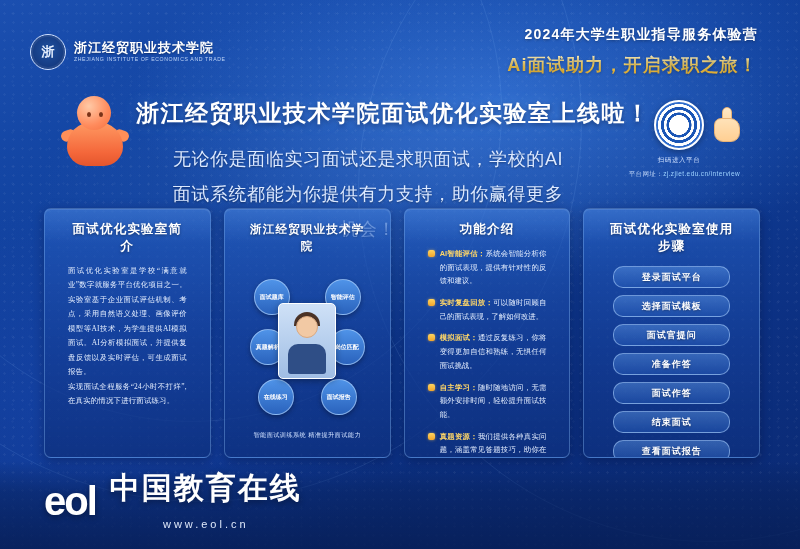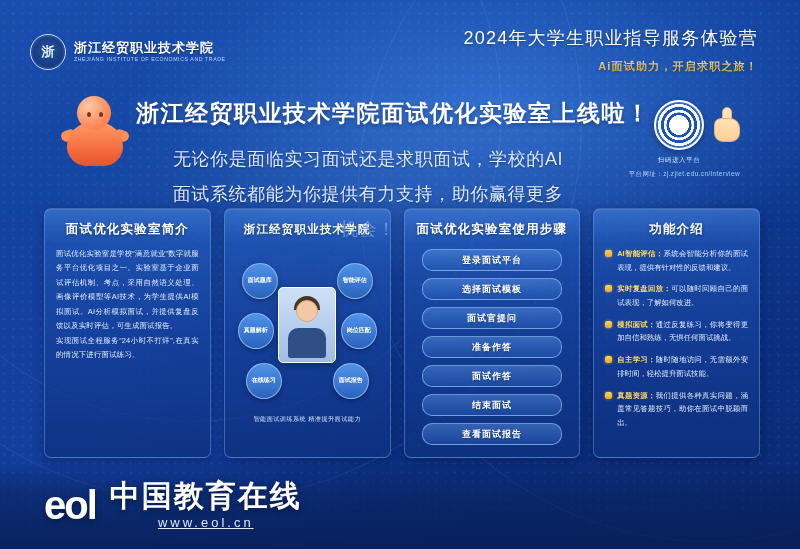--- a/index.html
+++ b/index.html
@@ -66,26 +66,26 @@
     text-shadow:0 1px 2px rgba(0,0,0,.35);
   }
   .logo-en {
     color:#bcd2f5; font-size:5.2px; letter-spacing:.6px; margin-top:2px;
   }
 
   .header-right {
     position:absolute; right:42px; top:26px; text-align:right;
   }
   .hr-line1 {
-    color:#ffffff; font-size:18px; font-weight:normal; letter-spacing:1.2px;
+    color:#ffffff; font-size:14px; font-weight:bold; letter-spacing:1.2px;
     text-shadow:0 1px 3px rgba(0,0,0,.35);
   }
   .hr-line2 {
     margin-top:9px;
-    font-size:11px; font-weight:bold; letter-spacing:1.2px;
+    font-size:18px; font-weight:bold; letter-spacing:1.2px;
     color:#ffe68a;
     background:linear-gradient(180deg,#fff3c4 10%, #ffd24d 60%, #f7b52c 100%);
     -webkit-background-clip:text; background-clip:text; color:transparent;
     text-shadow:0 1px 3px rgba(0,0,0,.25);
   }
 
   
   .mascot {
     position:absolute; left:63px; top:96px; width:64px; height:70px;
   }
@@ -166,21 +166,21 @@
     position:absolute; left:44px; top:208px;
     width:716px; height:250px;
     display:flex; gap:13px;
   }
   .panel {
     position:relative;
     border-radius:7px;
     background:linear-gradient(180deg, rgba(38,96,196,0.62) 0%, rgba(21,63,152,0.70) 55%, rgba(14,48,126,0.78) 100%);
     border:1px solid rgba(150,200,255,0.35);
     box-shadow:0 3px 12px rgba(0,10,40,.35), inset 0 1px 0 rgba(255,255,255,.12);
-    padding:12px 11px 10px;
+    padding:12px 23px 10px;
     box-sizing:border-box;
     overflow:hidden;
   }
   .panel::before {
     content:""; position:absolute; left:0; right:0; top:0; height:34px;
     background:linear-gradient(180deg, rgba(120,180,255,.22), rgba(255,255,255,0));
     pointer-events:none;
   }
   .p1 { width:170px; }
   .p2 { width:170px; }
@@ -200,21 +200,21 @@
   .panel-title.two-line { font-size:11.5px; line-height:1.45; }
 
   .panel-body {
     position:relative; z-index:2;
     color:#e4eeff;
     font-size:7.4px;
     line-height:1.95;
     letter-spacing:.2px;
     text-align:justify;
   }
-  .panel-body p { margin:0; }
+  .panel-body p { margin:0;font-family:Liberation Serif, serif; }
 
   
   .diagram { position:relative; height:175px; }
   .dnode {
     position:absolute;
     width:34px; height:34px; border-radius:50%;
     background:linear-gradient(180deg,#4f93e8,#2a63bd);
     border:1px solid rgba(190,220,255,.6);
     color:#ffffff; font-size:6px; font-weight:bold;
     display:flex; align-items:center; justify-content:center;
@@ -296,21 +296,21 @@
     font-size:40px; font-weight:bold; letter-spacing:-2px;
     color:#ffffff; line-height:1;
     text-shadow:0 2px 6px rgba(0,0,0,.4);
   }
   .eol-texts { line-height:1.15;text-align:center; }
   .eol-cn {
     font-size:30px; font-weight:bold; color:#ffffff; letter-spacing:2px;
     text-shadow:0 2px 6px rgba(0,0,0,.4);
   }
   .eol-url {
-    margin-top:3px; font-size:13px; letter-spacing:3px; color:#dfe9fb;text-decoration:underline;
+    margin-top:13px; font-size:11px; letter-spacing:3px; color:#dfe9fb;
   }
 </style>
 </head>
 <body>
 
 <div class="stage">
   <div class="bgswoosh"></div>
   <div class="bgdots"></div>
   <div class="bgarc a1"></div>
   <div class="bgarc a2"></div>
@@ -376,58 +376,58 @@
         <div class="dnode dn6">面试报告</div>
         <div class="dcenter">
           <div class="hair"></div>
           <div class="face"></div>
           <div class="torso"></div>
         </div>
         <div class="dcaption">智能面试训练系统  精准提升面试能力</div>
       </div>
     </div>
 
+    <div class="panel p3">
+      <div class="panel-title">功能介绍</div>
+      <div class="bullets">
+        <div class="bullet">
+          <span class="dot"></span>
+          <span class="btxt"><span class="blabel">AI智能评估：</span><span>系统会智能分析你的面试表现，提供有针对性的反馈和建议。</span></span>
+        </div>
+        <div class="bullet">
+          <span class="dot"></span>
+          <span class="btxt"><span class="blabel">实时复盘回放：</span><span>可以随时回顾自己的面试表现，了解如何改进。</span></span>
+        </div>
+        <div class="bullet">
+          <span class="dot"></span>
+          <span class="btxt"><span class="blabel">模拟面试：</span><span>通过反复练习，你将变得更加自信和熟练，无惧任何面试挑战。</span></span>
+        </div>
+        <div class="bullet">
+          <span class="dot"></span>
+          <span class="btxt"><span class="blabel">自主学习：</span><span>随时随地访问，无需额外安排时间，轻松提升面试技能。</span></span>
+        </div>
+        <div class="bullet">
+          <span class="dot"></span>
+          <span class="btxt"><span class="blabel">真题资源：</span><span>我们提供各种真实问题，涵盖常见答题技巧，助你在面试中脱颖而出。</span></span>
+        </div>
+      </div>
+    </div>
+
     <div class="panel p4">
       <div class="panel-title">面试优化实验室使用步骤</div>
       <div class="steps">
         <div class="step">登录面试平台</div>
         <div class="step">选择面试模板</div>
         <div class="step">面试官提问</div>
         <div class="step">准备作答</div>
         <div class="step">面试作答</div>
         <div class="step">结束面试</div>
         <div class="step">查看面试报告</div>
       </div>
     </div>
-
-    <div class="panel p3">
-      <div class="panel-title">功能介绍</div>
-      <div class="bullets">
-        <div class="bullet">
-          <span class="dot"></span>
-          <span class="btxt"><span class="blabel">AI智能评估：</span><span>系统会智能分析你的面试表现，提供有针对性的反馈和建议。</span></span>
-        </div>
-        <div class="bullet">
-          <span class="dot"></span>
-          <span class="btxt"><span class="blabel">实时复盘回放：</span><span>可以随时回顾自己的面试表现，了解如何改进。</span></span>
-        </div>
-        <div class="bullet">
-          <span class="dot"></span>
-          <span class="btxt"><span class="blabel">模拟面试：</span><span>通过反复练习，你将变得更加自信和熟练，无惧任何面试挑战。</span></span>
-        </div>
-        <div class="bullet">
-          <span class="dot"></span>
-          <span class="btxt"><span class="blabel">自主学习：</span><span>随时随地访问，无需额外安排时间，轻松提升面试技能。</span></span>
-        </div>
-        <div class="bullet">
-          <span class="dot"></span>
-          <span class="btxt"><span class="blabel">真题资源：</span><span>我们提供各种真实问题，涵盖常见答题技巧，助你在面试中脱颖而出。</span></span>
-        </div>
-      </div>
-    </div>
   </div>
 
   <div class="footer-band"></div>
   <div class="eol">
     <div class="eol-mark">eol</div>
     <div class="eol-texts">
       <div class="eol-cn">中国教育在线</div>
       <div class="eol-url">www.eol.cn</div>
     </div>
   </div>

